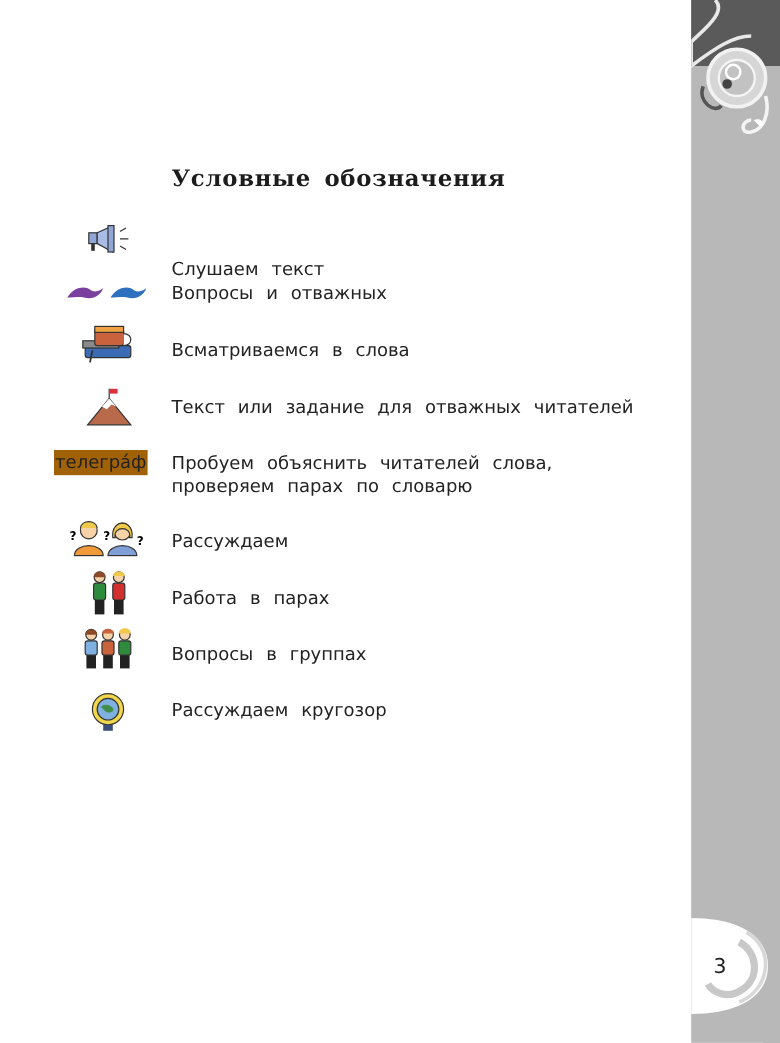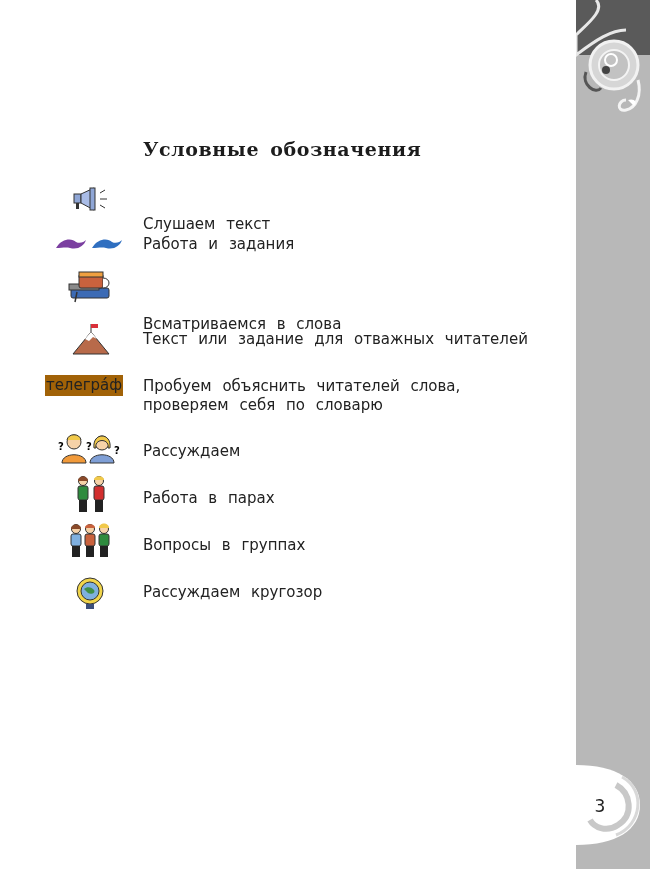--- a/index.html
+++ b/index.html
@@ -72,43 +72,43 @@
   <line x1="28" y1="7" x2="33" y2="4" stroke="#333" stroke-width="1"></line>
   <line x1="28" y1="13" x2="35" y2="13" stroke="#333" stroke-width="1"></line>
   <line x1="28" y1="19" x2="33" y2="22" stroke="#333" stroke-width="1"></line>
 </svg>
 <div class="legend-label" style="top:186px;margin-top:30px;">Слушаем текст</div>
 
 <svg class="icon" style="left:54px;top:236px;width:70px;height:16px;" viewBox="0 0 70 16">
   <path d="M2 12 C 8 2, 18 2, 22 6 C 26 8, 30 6, 32 4 C 30 10, 24 14, 16 12 C 12 11, 8 12, 2 12 Z" fill="#7b3fa0"></path>
   <path d="M38 12 C 44 2, 54 2, 58 6 C 62 8, 66 6, 68 4 C 66 10, 60 14, 52 12 C 48 11, 44 12, 38 12 Z" fill="#2f6fc0"></path>
 </svg>
-<div class="legend-label" style="top:236px;">Работа и задания</div>
+<div class="legend-label" style="top:236px;">Вопросы и отважных</div>
 
 <svg class="icon" style="left:67px;top:270px;width:48px;height:34px;" viewBox="0 0 48 34">
   <rect x="4" y="18" width="38" height="10" rx="2" fill="#3c6bb5" stroke="#333" stroke-width="1"></rect>
   <rect x="2" y="14" width="30" height="6" fill="#8a8a8a" stroke="#333" stroke-width="1"></rect>
   <rect x="12" y="4" width="24" height="14" rx="2" fill="#c9623d" stroke="#333" stroke-width="1"></rect>
   <rect x="12" y="2" width="24" height="5" fill="#f0a040" stroke="#333" stroke-width="1"></rect>
   <path d="M36 8 C 44 8, 44 18, 36 18" fill="#fff" stroke="#333" stroke-width="1"></path>
   <line x1="10" y1="22" x2="8" y2="32" stroke="#333" stroke-width="1.5"></line>
 </svg>
-<div class="legend-label" style="top:284px;margin-top:32px;">Всматриваемся в слова</div>
+<div class="legend-label" style="top:284px;">Всматриваемся в слова</div>
 
 <svg class="icon" style="left:71px;top:322px;width:40px;height:34px;" viewBox="0 0 40 34">
   <line x1="20" y1="2" x2="20" y2="12" stroke="#333" stroke-width="1"></line>
   <rect x="20" y="2" width="7" height="4" fill="#d9303a"></rect>
   <polygon points="2,32 20,10 38,32" fill="#b86a4a" stroke="#333" stroke-width="1"></polygon>
   <polygon points="14,17 20,10 26,17 22,15 18,19" fill="#fff"></polygon>
 </svg>
 <div class="legend-label" style="top:331px;">Текст или задание для отважных читателей</div>
 
 <div class="word-sample">телегрáф</div>
 <div class="legend-label" style="top:378px;">Пробуем объяснить читателей слова,</div>
-<div class="legend-label" style="top:397px;">проверяем себя по словарю</div>
+<div class="legend-label" style="top:397px;">проверяем парах по словарю</div>
 
 <svg class="icon" style="left:58px;top:430px;width:64px;height:34px;" viewBox="0 0 64 34">
   <text x="0" y="20" font-size="10" font-family="DejaVu Sans, sans-serif" font-weight="bold">?</text>
   <circle cx="16" cy="12" r="7" fill="#f6d2a8" stroke="#333" stroke-width="1"></circle>
   <path d="M9 10 C 10 3, 22 3, 23 10" fill="#f1c94a" stroke="#333" stroke-width="1"></path>
   <path d="M4 33 C 4 22, 28 22, 28 33 Z" fill="#f19a3a" stroke="#333" stroke-width="1"></path>
   <text x="28" y="20" font-size="10" font-family="DejaVu Sans, sans-serif" font-weight="bold">?</text>
   <circle cx="44" cy="13" r="7" fill="#f6d2a8" stroke="#333" stroke-width="1"></circle>
   <path d="M36 18 C 34 2, 54 2, 52 18 L 50 18 C 52 8, 36 8, 38 18 Z" fill="#f1c94a" stroke="#333" stroke-width="1"></path>
   <path d="M32 33 C 32 22, 56 22, 56 33 Z" fill="#7f9fd6" stroke="#333" stroke-width="1"></path>

